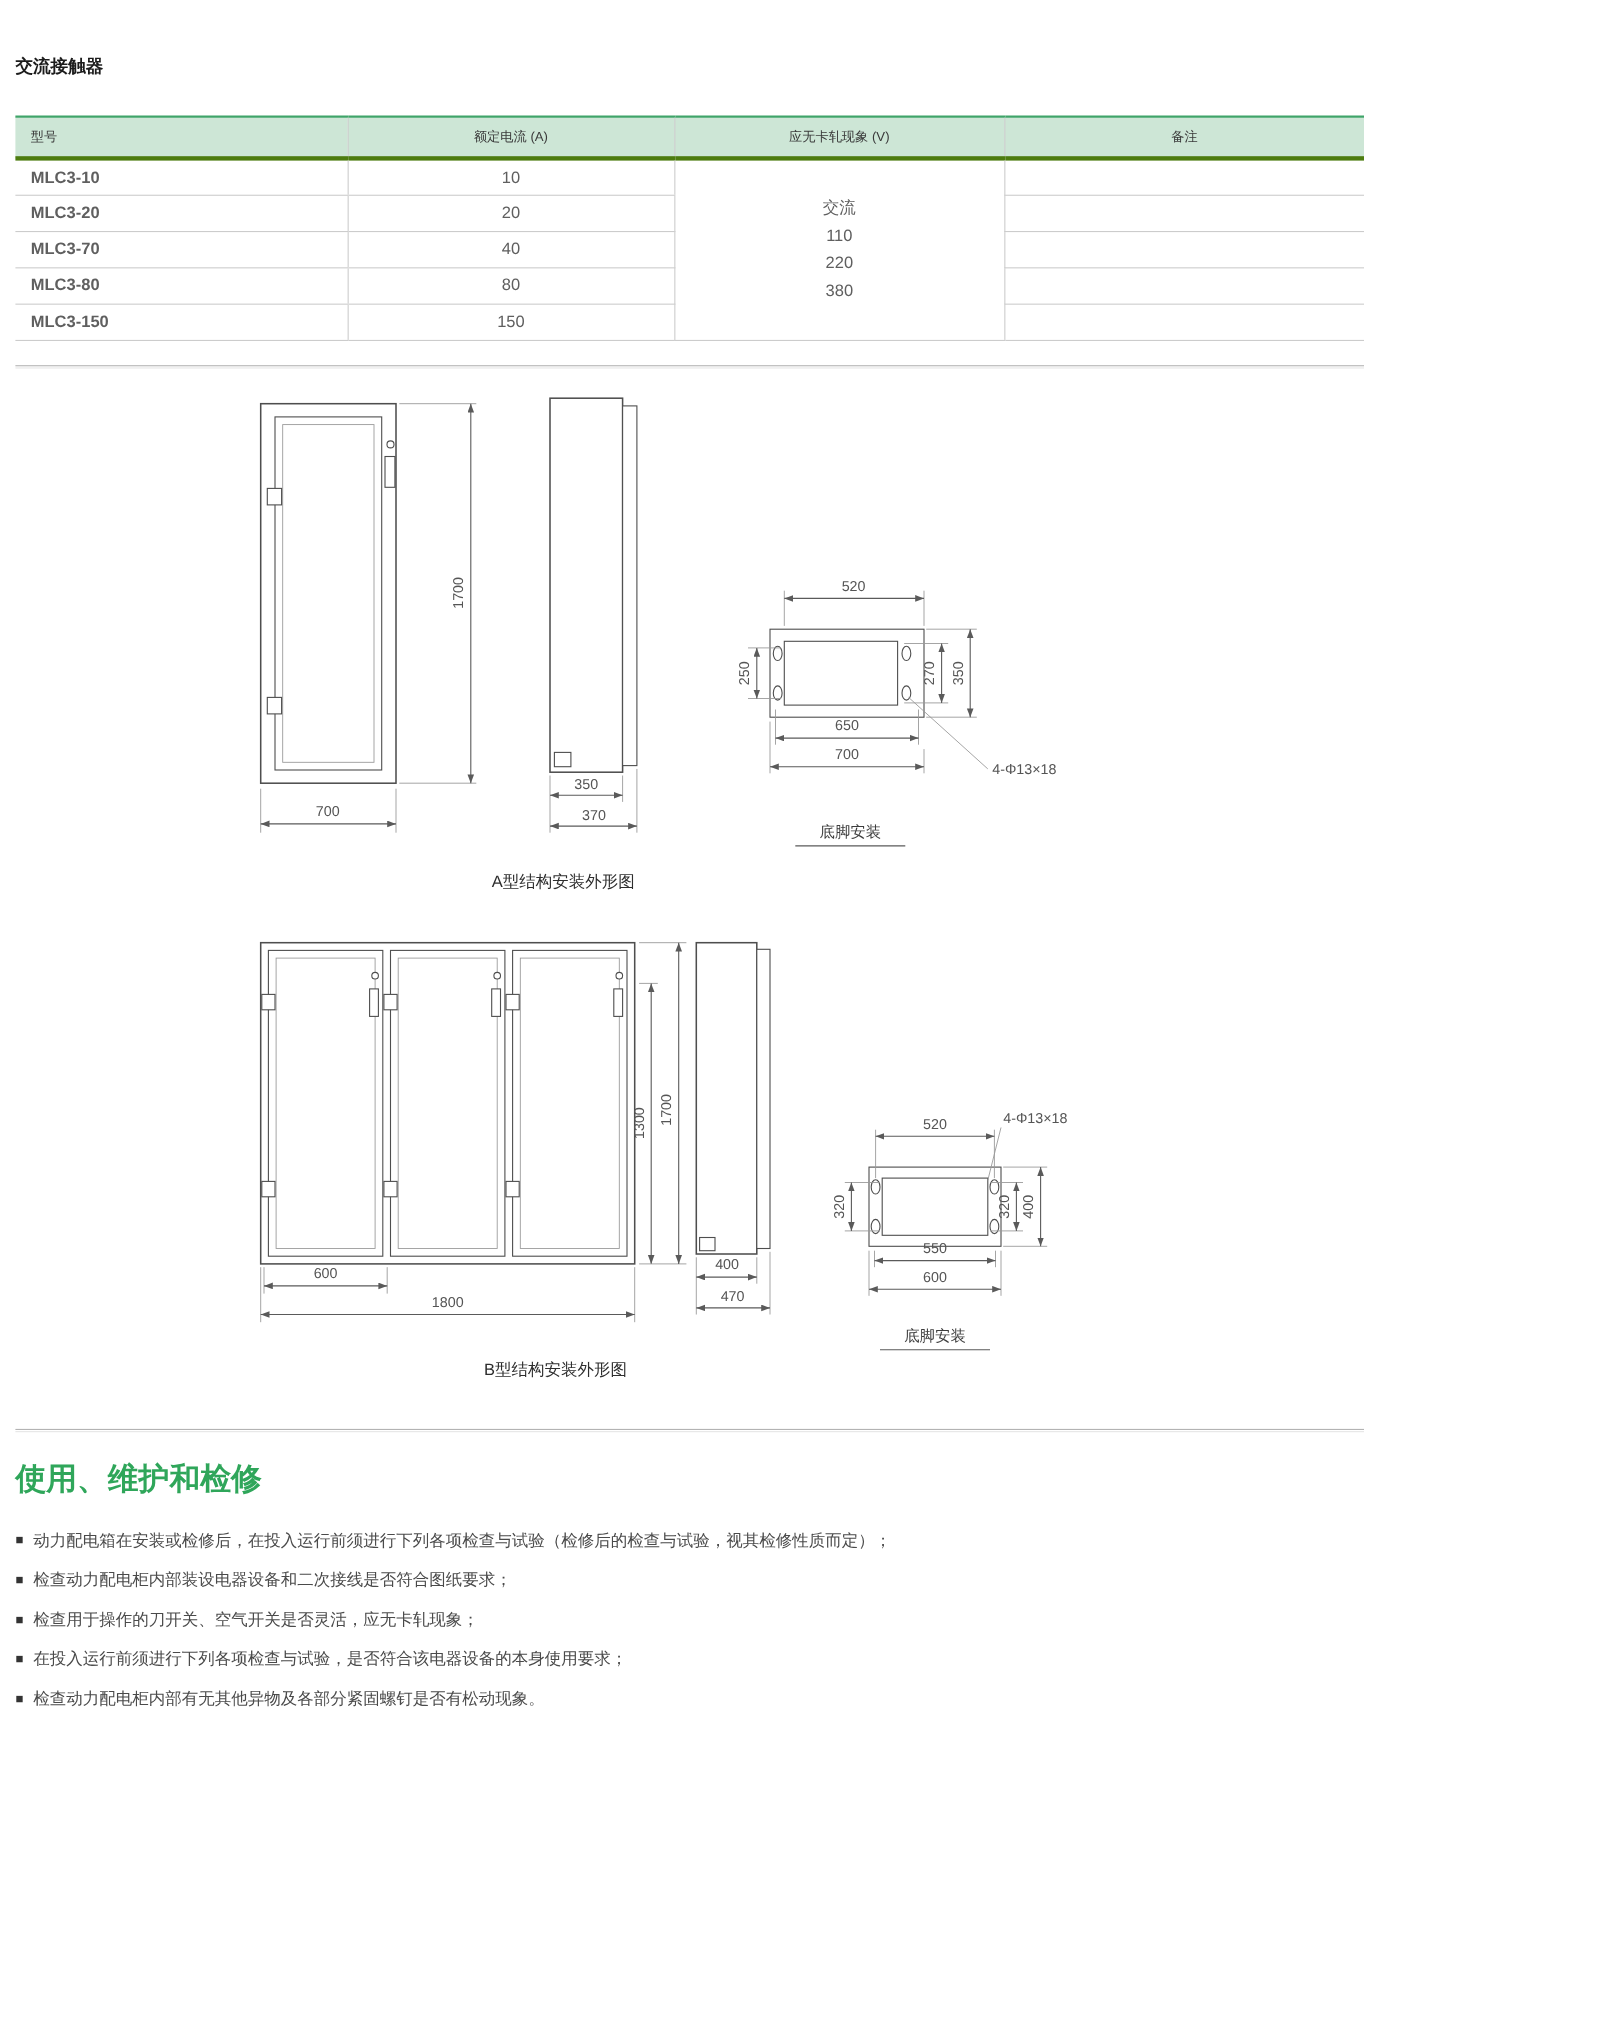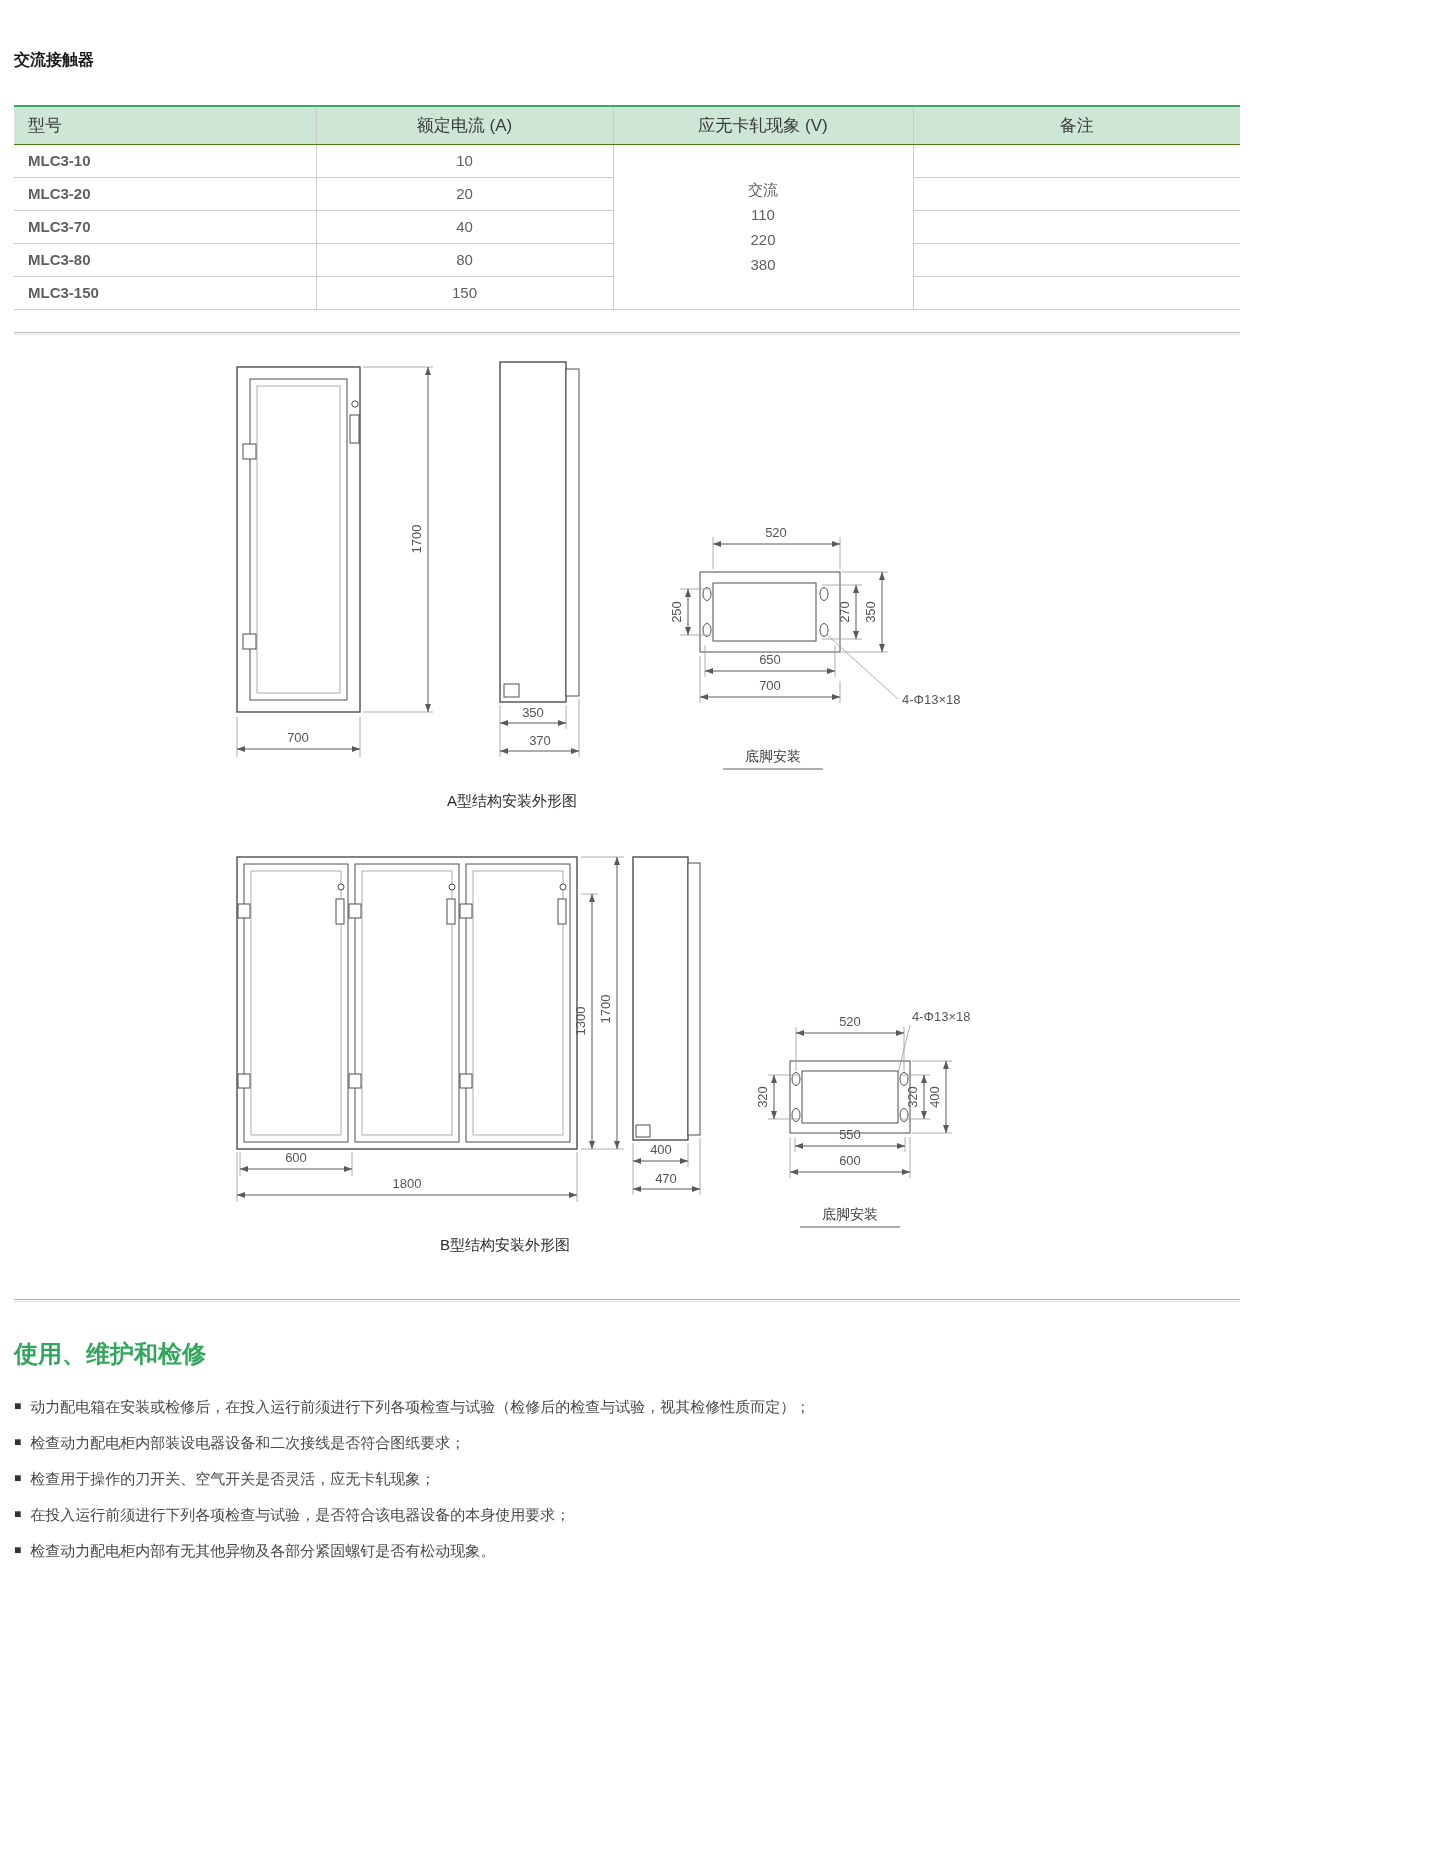--- a/index.html
+++ b/index.html
@@ -12,22 +12,22 @@
   }
   .page { width: 1456px; height: 1742px; background: #fff; overflow: hidden; position: relative; }
   .content { padding-left: 14px; width: 1256px; }
 
   .doc-title { padding-top: 50px; font-size: 16px; font-weight: bold; color: #1c1c1c; }
 
   .spec-table { width: 1226px; margin-top: 34px; border-collapse: collapse; table-layout: fixed; }
   .spec-table th {
     background: var(--table-header-bg, #cde6d6);
     border-top: 2px solid var(--table-header-border, #3fa469);
-    border-bottom: 1px solid #4d7c0f;
-    height: 38px; font-size: 17px; font-weight: normal; color: #3a3a3a; text-align: center; margin-left: 44px;
+    border-bottom: 4px solid #4d7c0f;
+    height: 38px; font-size: 12px; font-weight: normal; color: #3a3a3a; text-align: center; margin-left: 44px;
   }
   .spec-table th:first-child { text-align: left; padding-left: 14px; }
   .spec-table th + th, .spec-table td + td { border-left: 1px solid #cccccc; }
   .spec-table td {
     height: 33px; border-bottom: 1px solid #cccccc;
     font-size: 15px; color: #5f5f5f; text-align: center;
   }
   .spec-table td.model { text-align: left; padding-left: 14px; font-weight: bold; }
   .spec-table td.voltage { line-height: 25px; vertical-align: middle; }
 
@@ -40,21 +40,21 @@
   .dwg-a { margin-top: 12px; }
   .dwg-b { margin-top: 32px; }
   .dwg .ol  { fill: #ffffff; stroke: #4e4e4e; stroke-width: 1.4; }
   .dwg .ln  { fill: #ffffff; stroke: #4e4e4e; stroke-width: 1; }
   .dwg .tn  { fill: none; stroke: #999999; stroke-width: 0.8; }
   .dwg .dm  { fill: none; stroke: #5a5a5a; stroke-width: 1; }
   .dwg .dtx { fill: #555555; font-size: 13px; }
   .dwg .cap { fill: #2d2d2d; font-size: 15px; }
   .dwg .lbl { fill: #3d3d3d; font-size: 14px; }
 
-  .section-title { margin-top: 36px; font-size: 24px; font-weight: bold; color: var(--accent-green, #2fa65a); }
+  .section-title { margin-top: 24px; font-size: 28px; font-weight: bold; color: var(--accent-green, #2fa65a); }
   .bullets { margin-top: 26px; }
   .bullet { display: flex; align-items: flex-start; margin-bottom: 15px;
             font-size: 15px; color: #4a4a4a; line-height: 21px; }
   .bullet .mk { font-size: 12px; line-height: 21px; margin-right: 9px; color: #333; }
 </style>
 </head>
 <body>
 
 <div class="page">
   <div class="content">

